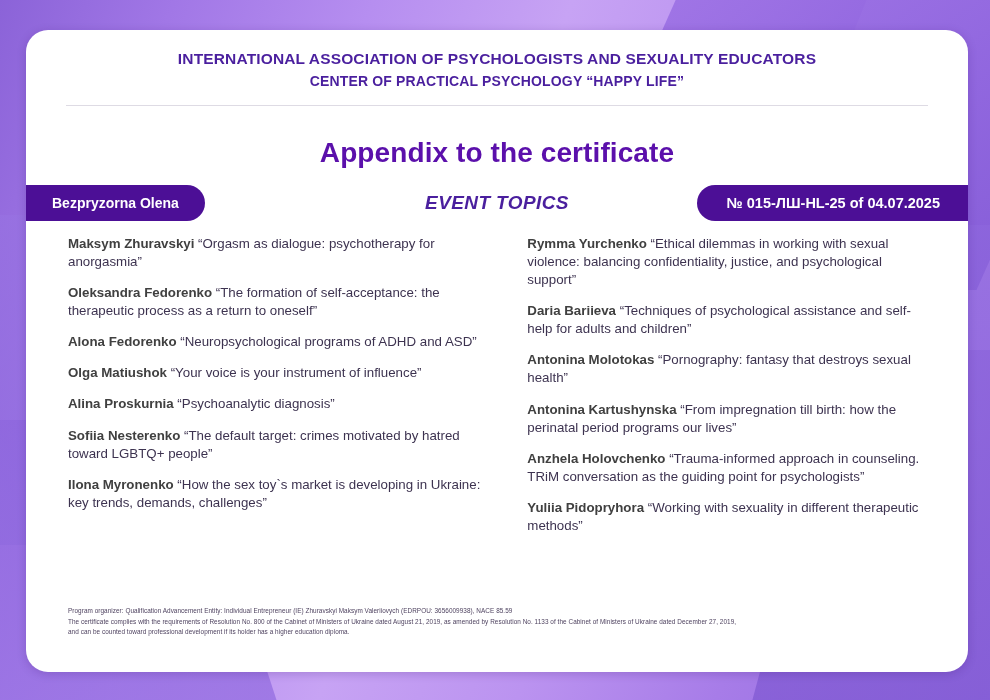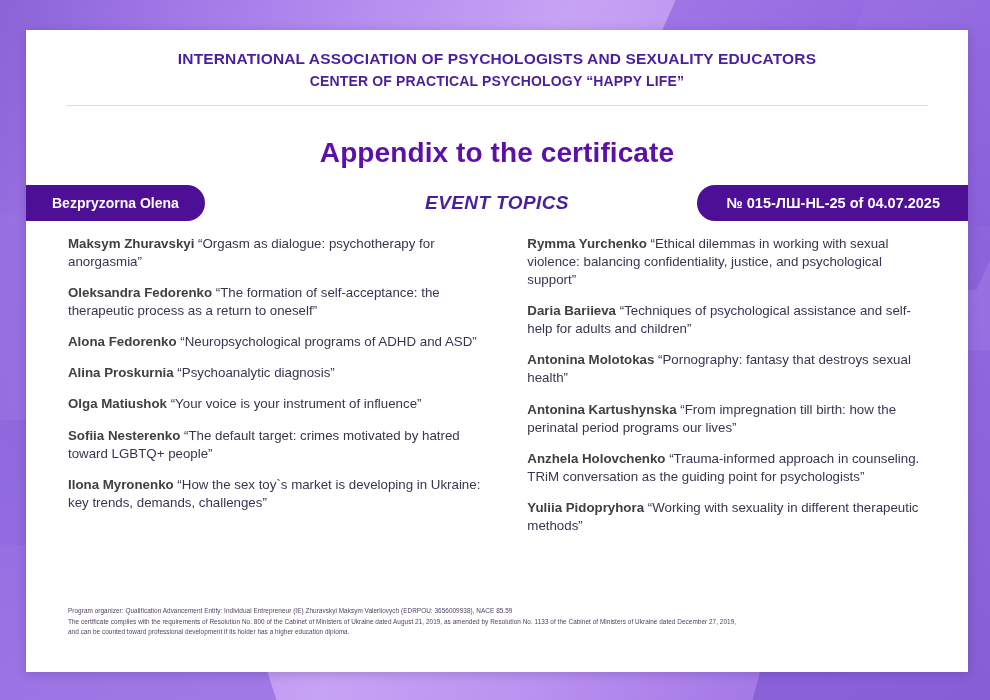--- a/index.html
+++ b/index.html
@@ -64,20 +64,21 @@
   }
 
   
   #card {
     position:absolute;
     left:26px; top:30px;
     width:942px; height:642px;
     background:#ffffff;
     box-shadow:0 2px 10px rgba(60,20,110,.22);
     overflow:hidden;
+    border-radius:22px;
   }
 
   
   .org-block {
     padding:17px 40px 0 40px;
     text-align:center;
   }
   .org-line {
     color:#4a1f9e;
     font-weight:bold;
@@ -209,22 +210,22 @@
       <div class="badge-center">EVENT TOPICS</div>
       <div class="badge badge-name">Bezpryzorna Olena</div>
       <div class="badge badge-number">№ 015-ЛШ-HL-25 of 04.07.2025</div>
     </div>
 
     <div id="topics">
       <div class="col left">
           <div class="topic"><span class="who">Maksym Zhuravskyi</span><span class="what"> “Orgasm as dialogue: psychotherapy for anorgasmia”</span></div>
           <div class="topic"><span class="who">Oleksandra Fedorenko</span><span class="what"> “The formation of self-acceptance: the therapeutic process as a return to oneself”</span></div>
           <div class="topic"><span class="who">Alona Fedorenko</span><span class="what"> “Neuropsychological programs of ADHD and ASD”</span></div>
+          <div class="topic"><span class="who">Olga Matiushok</span><span class="what"> “Your voice is your instrument of influence”</span></div>
           <div class="topic"><span class="who">Alina Proskurnia</span><span class="what"> “Psychoanalytic diagnosis”</span></div>
-          <div class="topic"><span class="who">Olga Matiushok</span><span class="what"> “Your voice is your instrument of influence”</span></div>
           <div class="topic"><span class="who">Sofiia Nesterenko</span><span class="what"> “The default target: crimes motivated by hatred toward LGBTQ+ people”</span></div>
           <div class="topic"><span class="who">Ilona Myronenko</span><span class="what"> “How the sex toy`s market is developing in Ukraine: key trends, demands, challenges”</span></div>
         </div>
       <div class="col right">
           <div class="topic"><span class="who">Rymma Yurchenko</span><span class="what"> “Ethical dilemmas in working with sexual violence: balancing confidentiality, justice, and psychological support”</span></div>
           <div class="topic"><span class="who">Daria Bariieva</span><span class="what"> “Techniques of psychological assistance and self-help for adults and children”</span></div>
           <div class="topic"><span class="who">Antonina Molotokas</span><span class="what"> “Pornography: fantasy that destroys sexual health”</span></div>
           <div class="topic"><span class="who">Antonina Kartushynska</span><span class="what"> “From impregnation till birth: how the perinatal period programs our lives”</span></div>
           <div class="topic"><span class="who">Anzhela Holovchenko</span><span class="what"> “Trauma-informed approach in counseling. TRiM conversation as the guiding point for psychologists”</span></div>
           <div class="topic"><span class="who">Yuliia Pidopryhora</span><span class="what"> “Working with sexuality in different therapeutic methods”</span></div>

